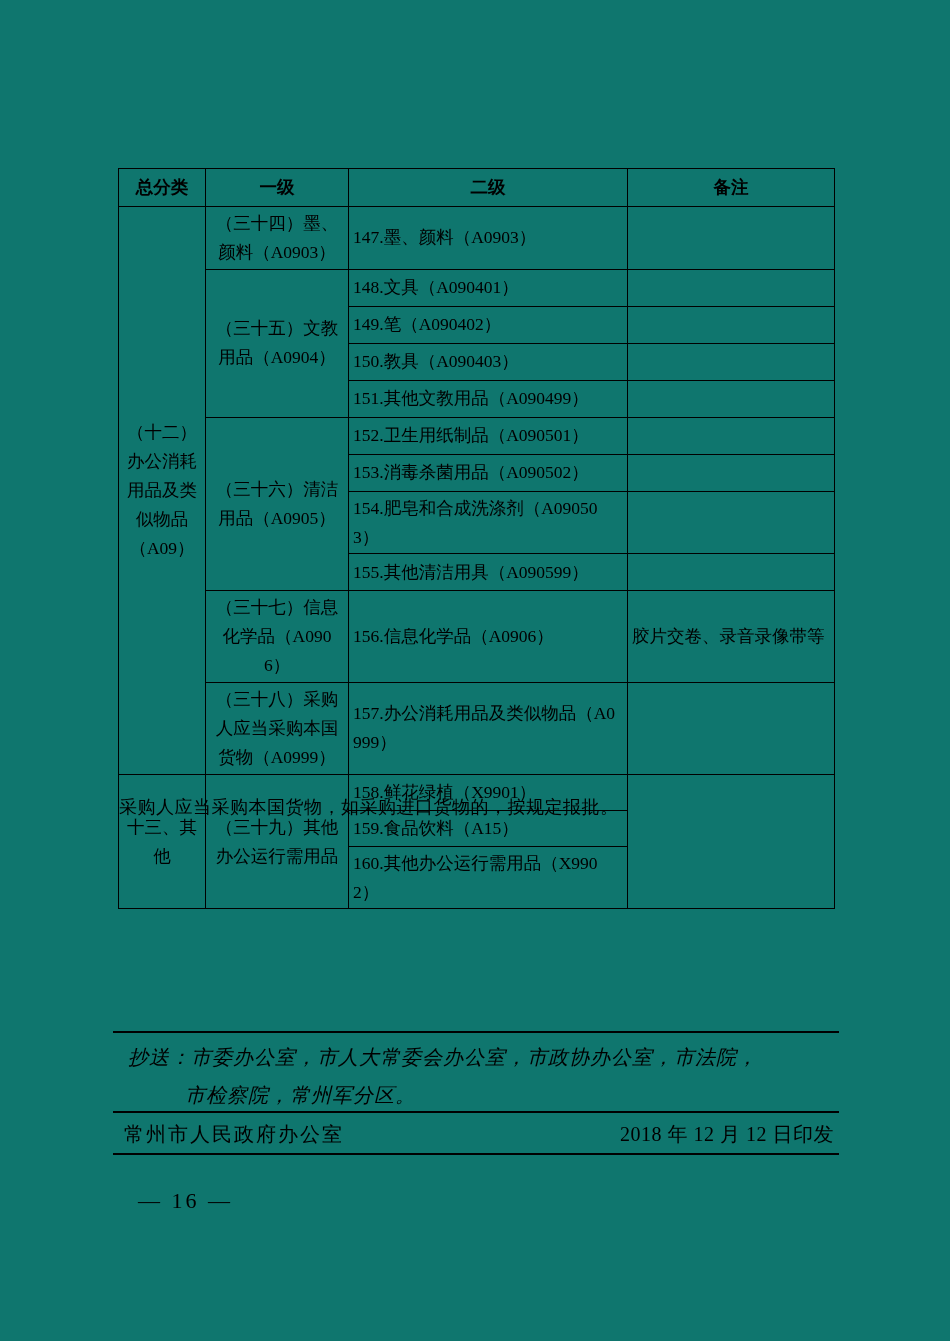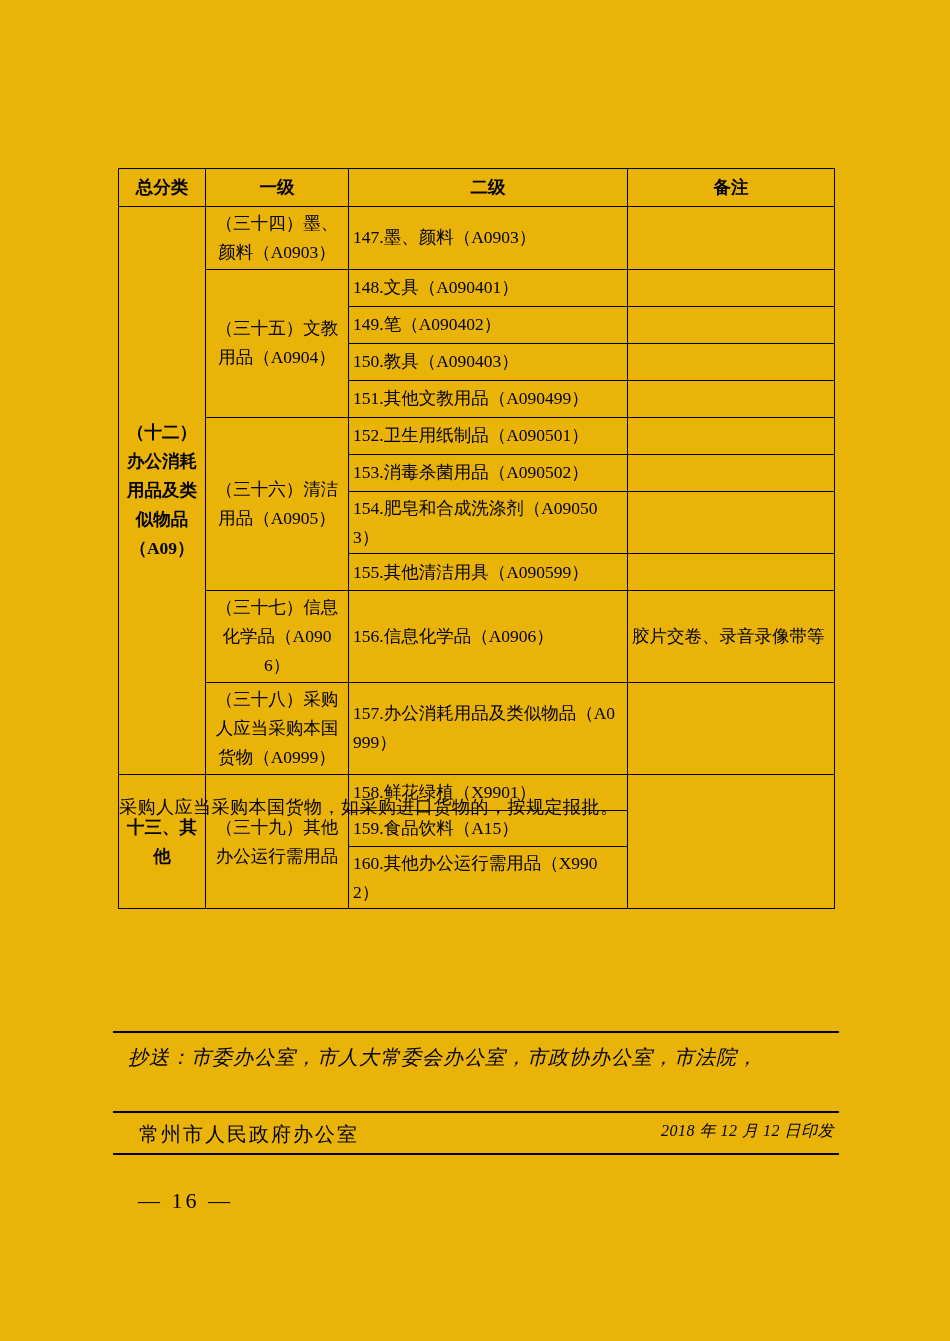--- a/index.html
+++ b/index.html
@@ -1,21 +1,21 @@
 <!DOCTYPE html>
 <html><head>
 <meta charset="utf-8">
 <style>
   html,body { margin:0; padding:0; background:#e8e8e8; }
   .page {
     position: relative;
     width: 950px;
     height: 1341px;
     margin: 0 auto;
-    background: #eab308;
+    background: #0f766e;
     color: #000;
     font-family: "Liberation Serif", "DejaVu Serif", serif;
     overflow: hidden;
   }
   table.cls {
     position: absolute;
     left: 118px;
     top: 168px;
     width: 716px;
     border-collapse: collapse;
@@ -29,21 +29,21 @@
     line-height: 1.65;
     word-break: break-all;
   }
   table.cls th {
     font-weight: bold;
     text-align: center;
     padding: 4px 2px;
   }
   td.cell-cat {
     text-align: center;
-    font-weight: bold;
+    font-weight: normal;
     padding: 2px 3px;
   }
   td.cell-l1 {
     text-align: center;
     padding: 2px 5px;
   }
   td.cell-l2 {
     text-align: left;
     padding: 2px 4px 2px 7px;
   }
@@ -85,34 +85,33 @@
     font-size: 20px;
     letter-spacing: 1px;
     white-space: nowrap;
     font-style: italic;
   }
   .cc-line-1 { left: 128px; top: 1044px; }
   .cc-line-2 { left: 185px; top: 1082px; }
 
   .issuer {
     position: absolute;
-    left: 139px;
+    left: 124px;
     top: 1121px;
     font-size: 20px;
     letter-spacing: 2px;
     white-space: nowrap;
   }
   .print-date {
     position: absolute;
     right: 116px;
     top: 1121px;
-    font-size: 16px;
+    font-size: 20px;
     letter-spacing: 0.5px;
     white-space: nowrap;
-    font-style: italic;
   }
   .page-number {
     position: absolute;
     left: 138px;
     top: 1188px;
     font-size: 22px;
     letter-spacing: 3px;
     white-space: nowrap;
   }
 </style>
@@ -199,20 +198,21 @@
       <tr class="rh-end">
         <td class="cell-l2">160.其他办公运行需用品（X9902）</td>
       </tr>
     </tbody>
   </table>
 
   <div class="note note-1">采购人应当采购本国货物，如采购进口货物的，按规定报批。</div>
 
   <div class="rule rule-top"></div>
   <div class="cc-line cc-line-1">抄送：市委办公室，市人大常委会办公室，市政协办公室，市法院，</div>
+  <div class="cc-line cc-line-2">市检察院，常州军分区。</div>
   <div class="rule rule-mid"></div>
   <div class="issuer">常州市人民政府办公室</div>
   <div class="print-date">2018 年 12 月 12 日印发</div>
   <div class="rule rule-bottom"></div>
 
   <div class="page-number">— 16 —</div>
 
 </div>
 
 </body></html>

